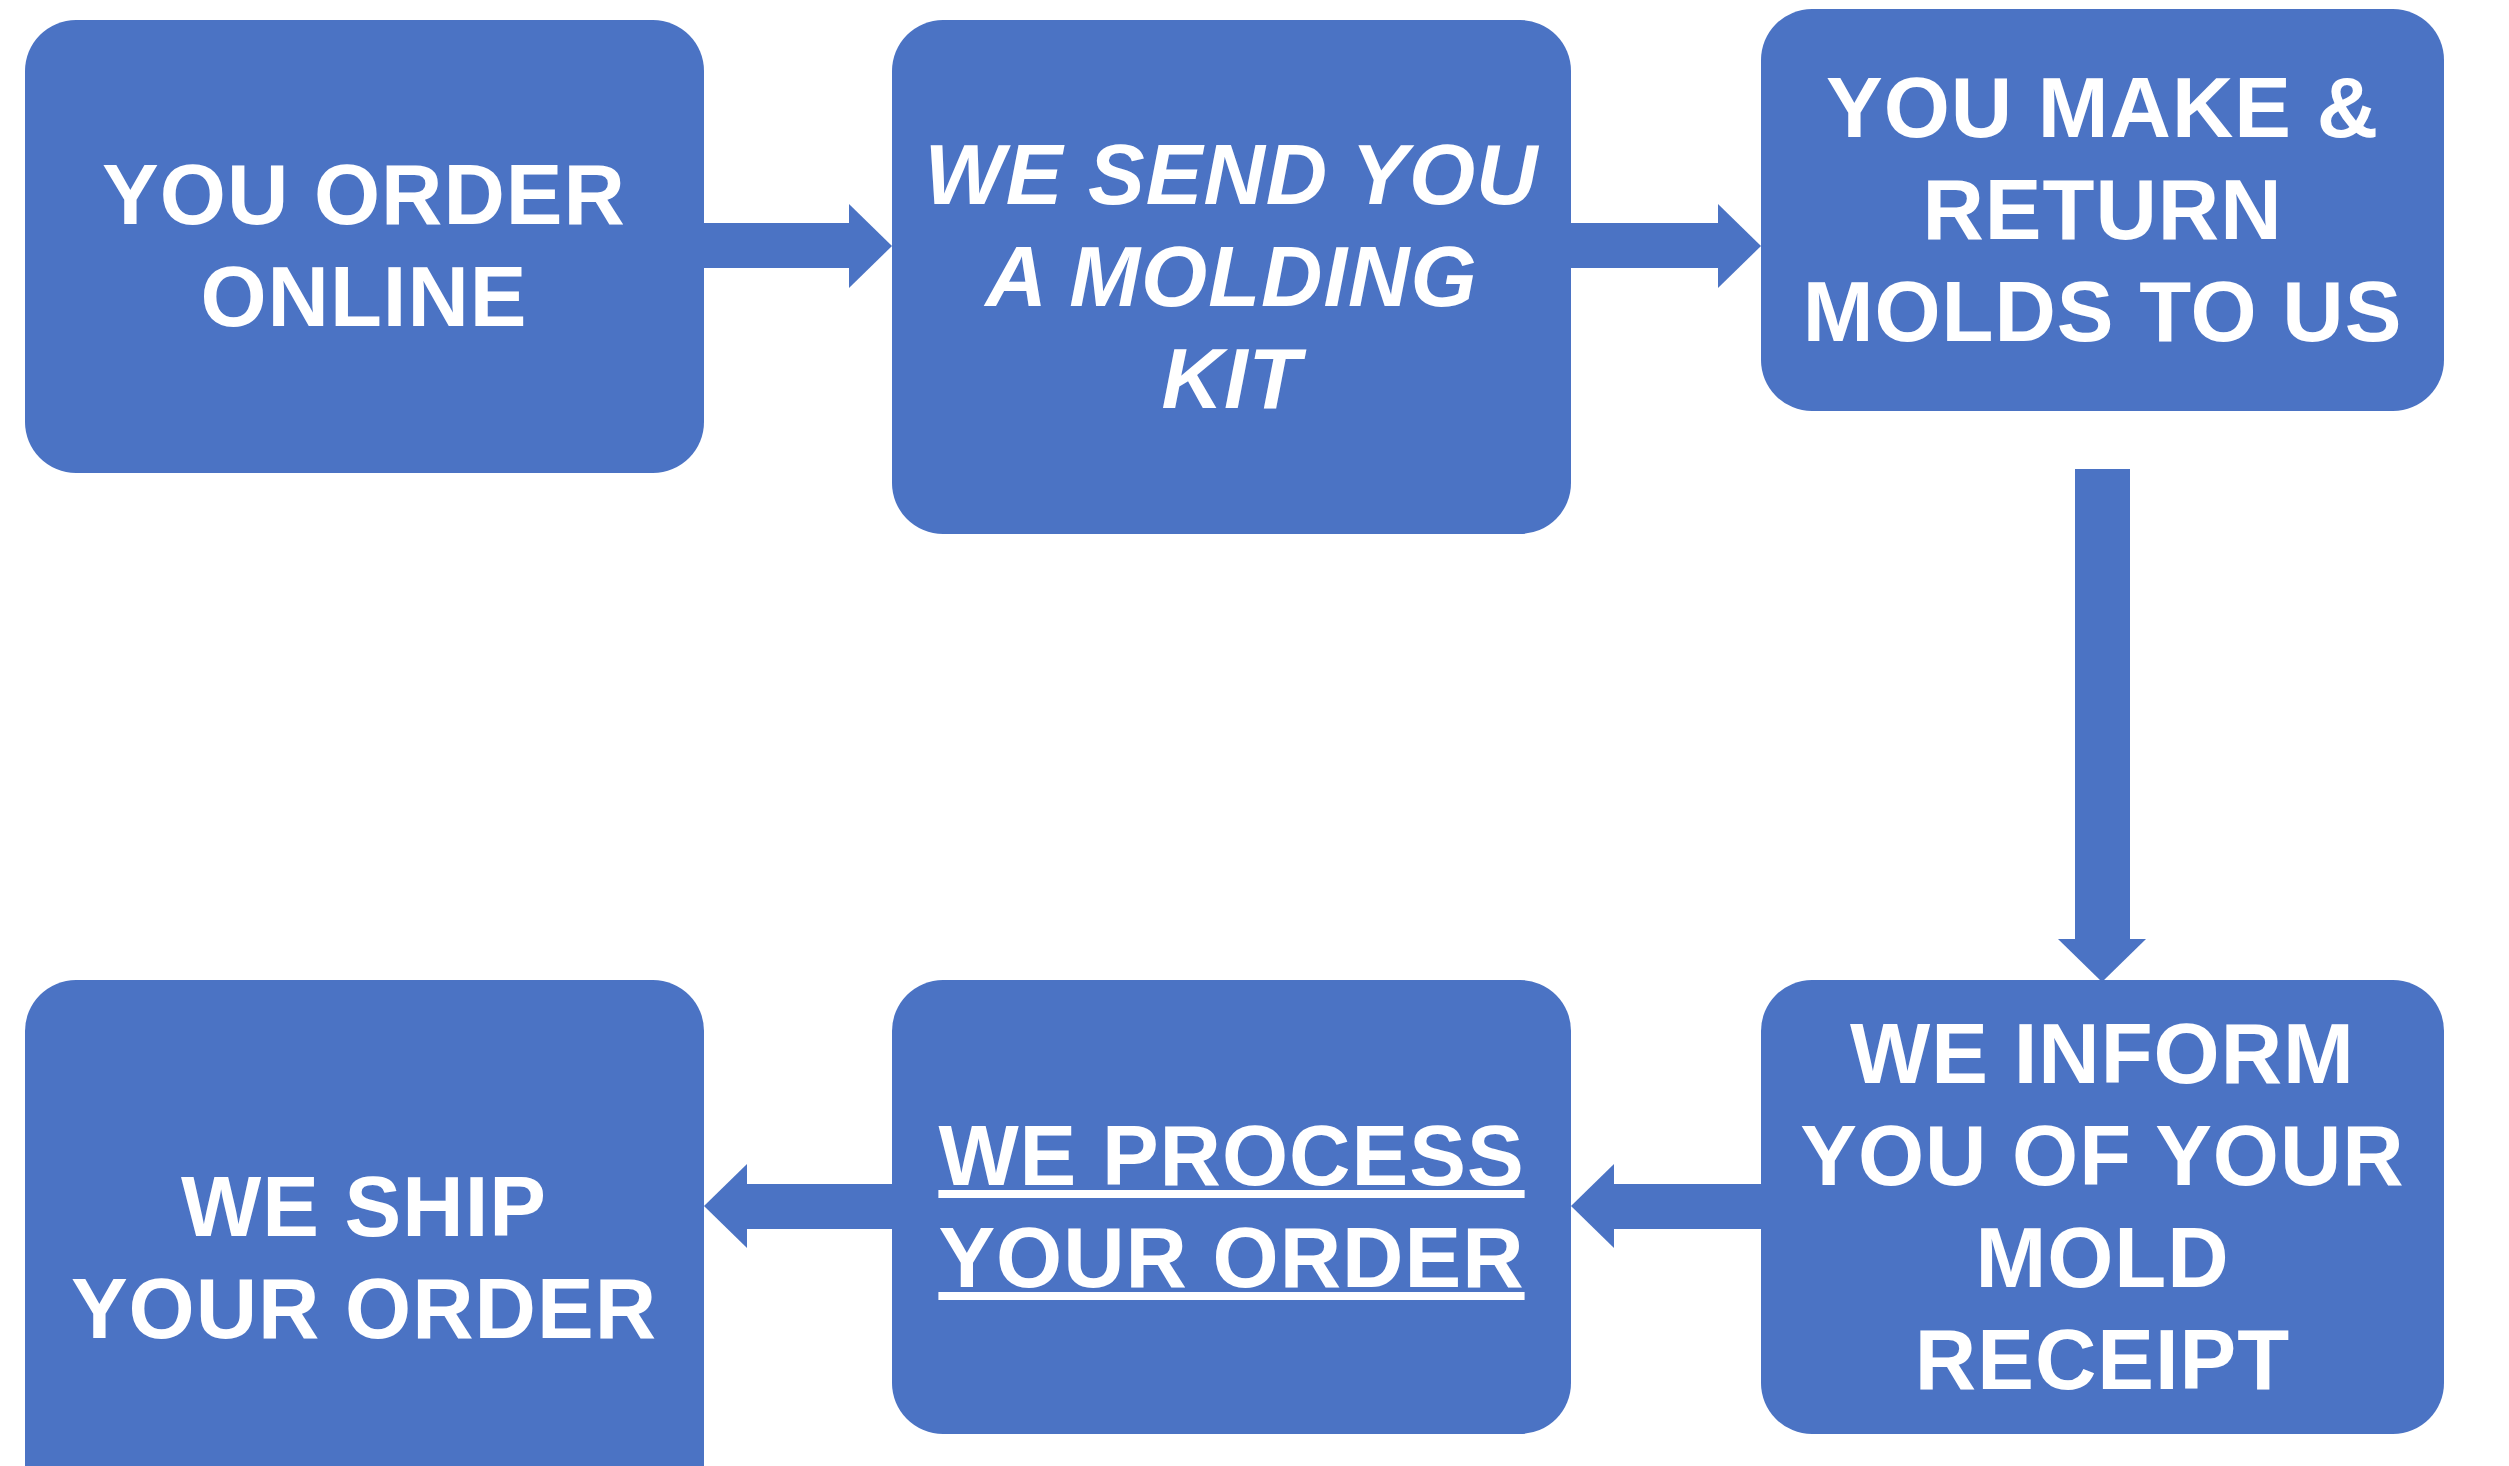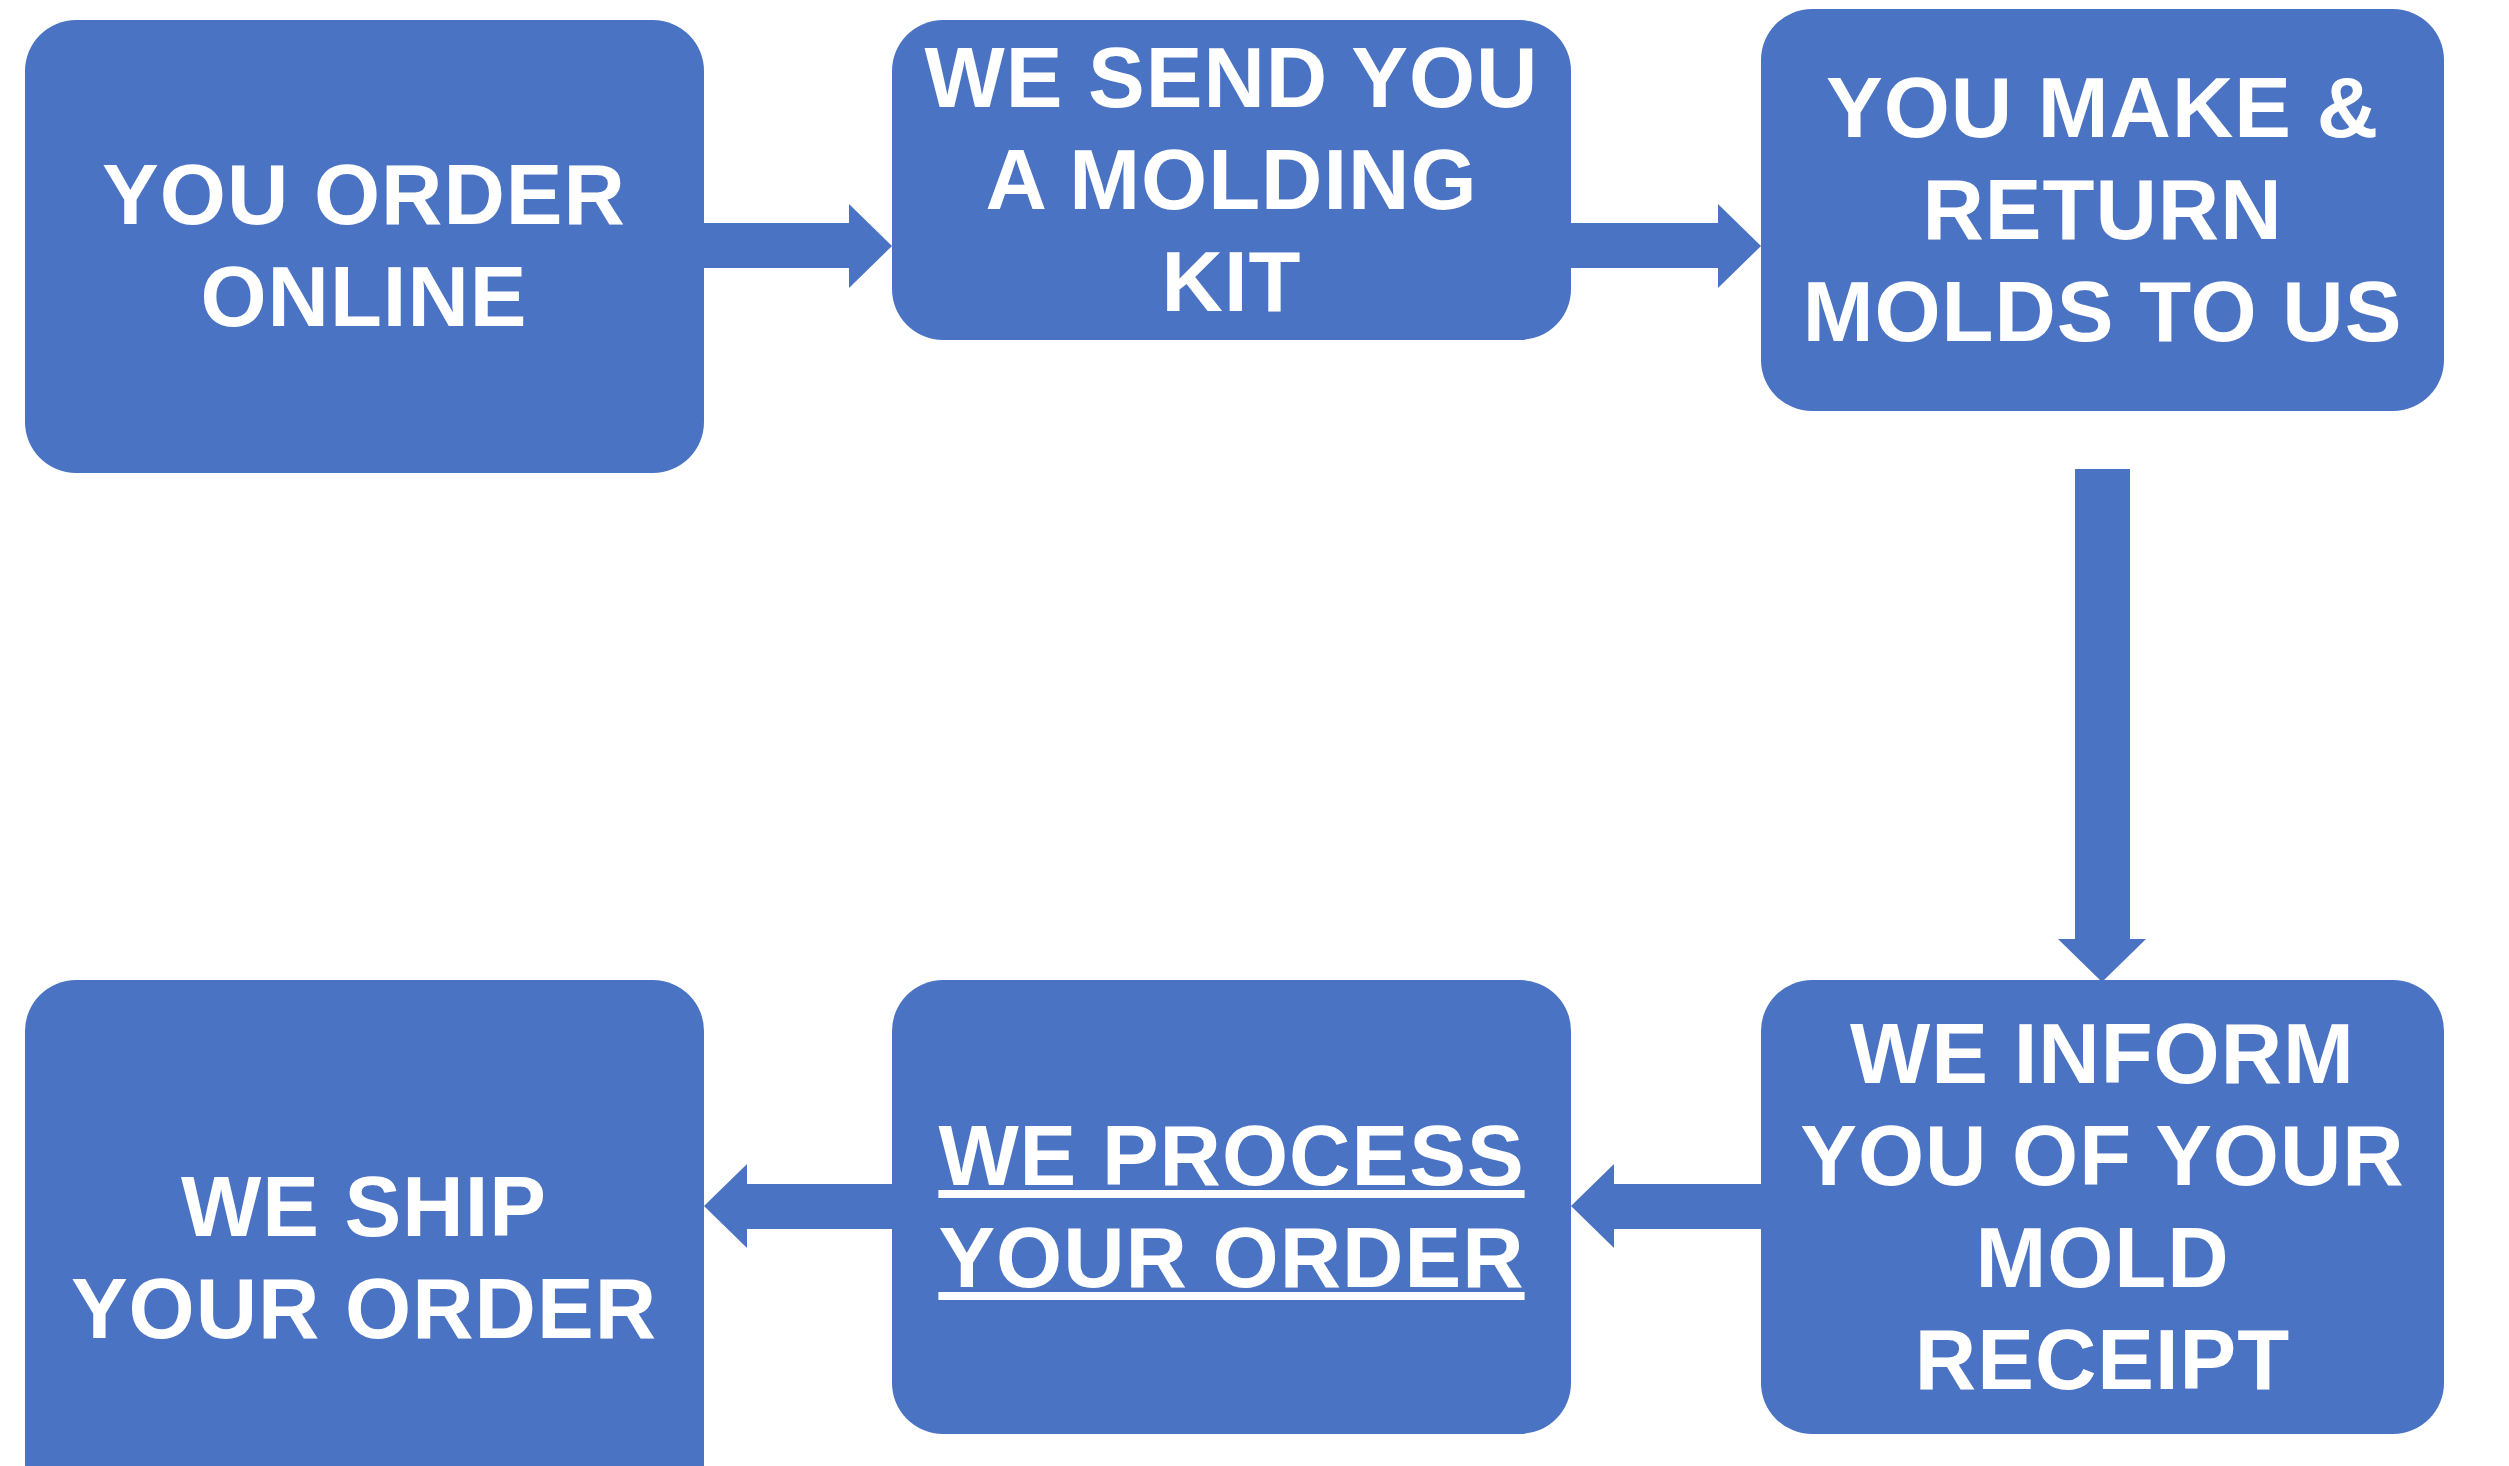--- a/index.html
+++ b/index.html
@@ -25,21 +25,21 @@
     align-items: center;
     justify-content: center;
     text-align: center;
     font-weight: 700;
     font-size: 85px;
     line-height: 102px;
     letter-spacing: 1px;
     white-space: pre-line;
   }
   #node-1 { left: 24.5px;   top: 19.6px;   width: 679px; height: 453px; }
-  #node-2 { left: 892px;  top: 19.6px;   width: 679px; height: 320px; }
+  #node-2 { left: 892px;  top: 19.6px;   width: 679px; height: 514px; font-style: italic; }
   #node-3 { left: 1761px; top: 9px;   width: 683px; height: 402px; }
   #node-4 { left: 1761px; top: 980px; width: 683px; height: 454px; }
   #node-5 { left: 892px;  top: 980px; width: 679px; height: 454px; text-decoration: underline; }
   #node-6 { left: 24.5px;   top: 980px; width: 679px; height: 556px; }
 
   .shaft {
     position: absolute;
     background: var(--arrow, #4b73c4);
   }
   .head {

